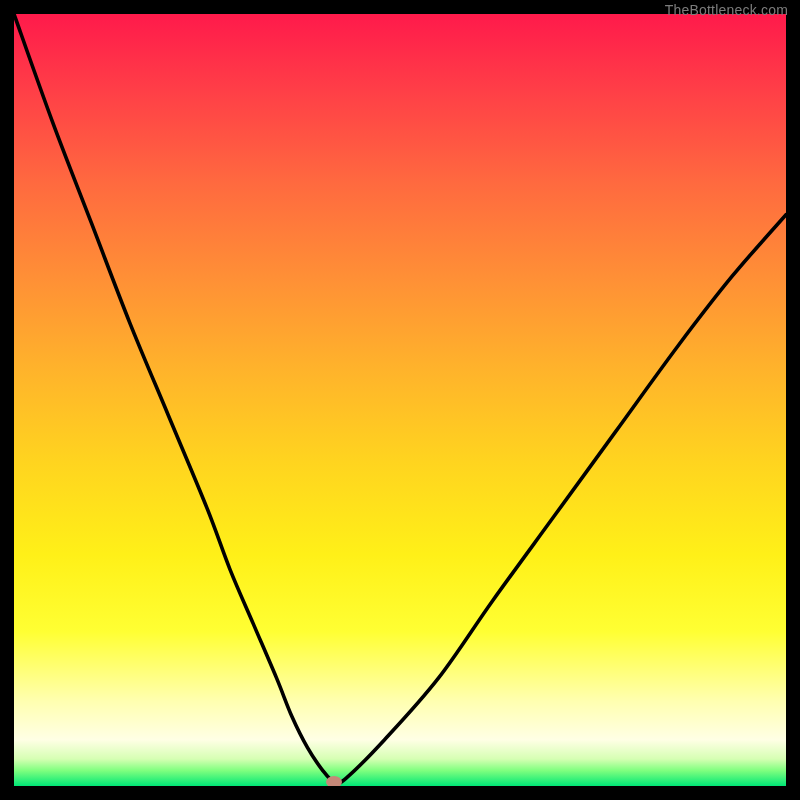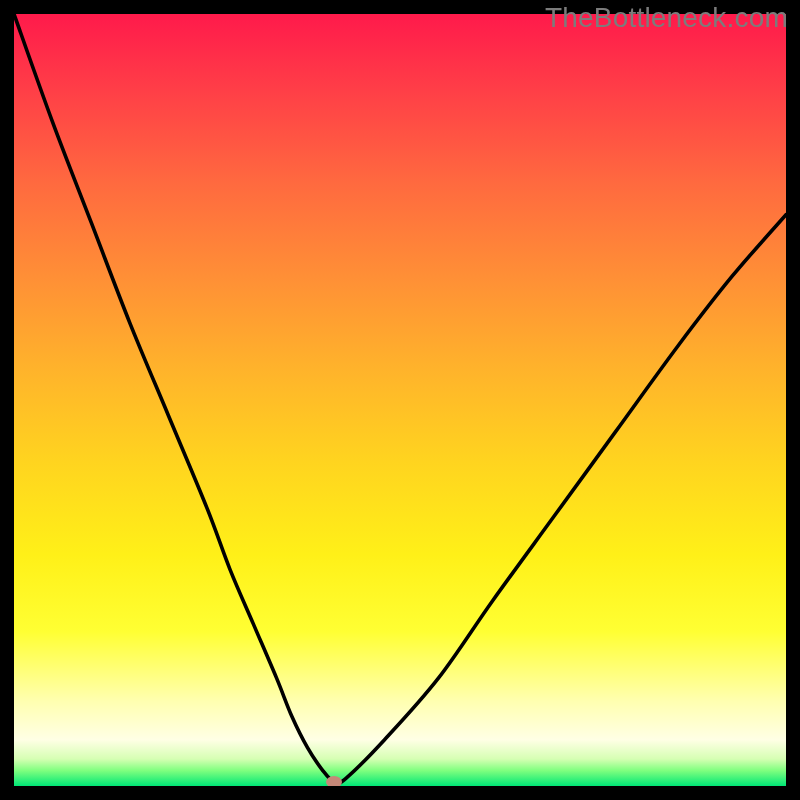--- a/index.html
+++ b/index.html
@@ -57,21 +57,21 @@
     height: 12px;
     border-radius: 50%;
     background: #c58878;
     transform: translate(-50%, -50%);
   }
   .watermark {
     position: absolute;
     top: 2px;
     right: 12px;
     color: #7c7c7c;
-    font-size: 28px;
+    font-size: 14px;
     font-weight: 500;
     letter-spacing: 0.2px;
   }
 </style>
 </head>
 <body>
 
 <div class="stage">
   <div class="plot-area">
     <div class="gradient"></div>

